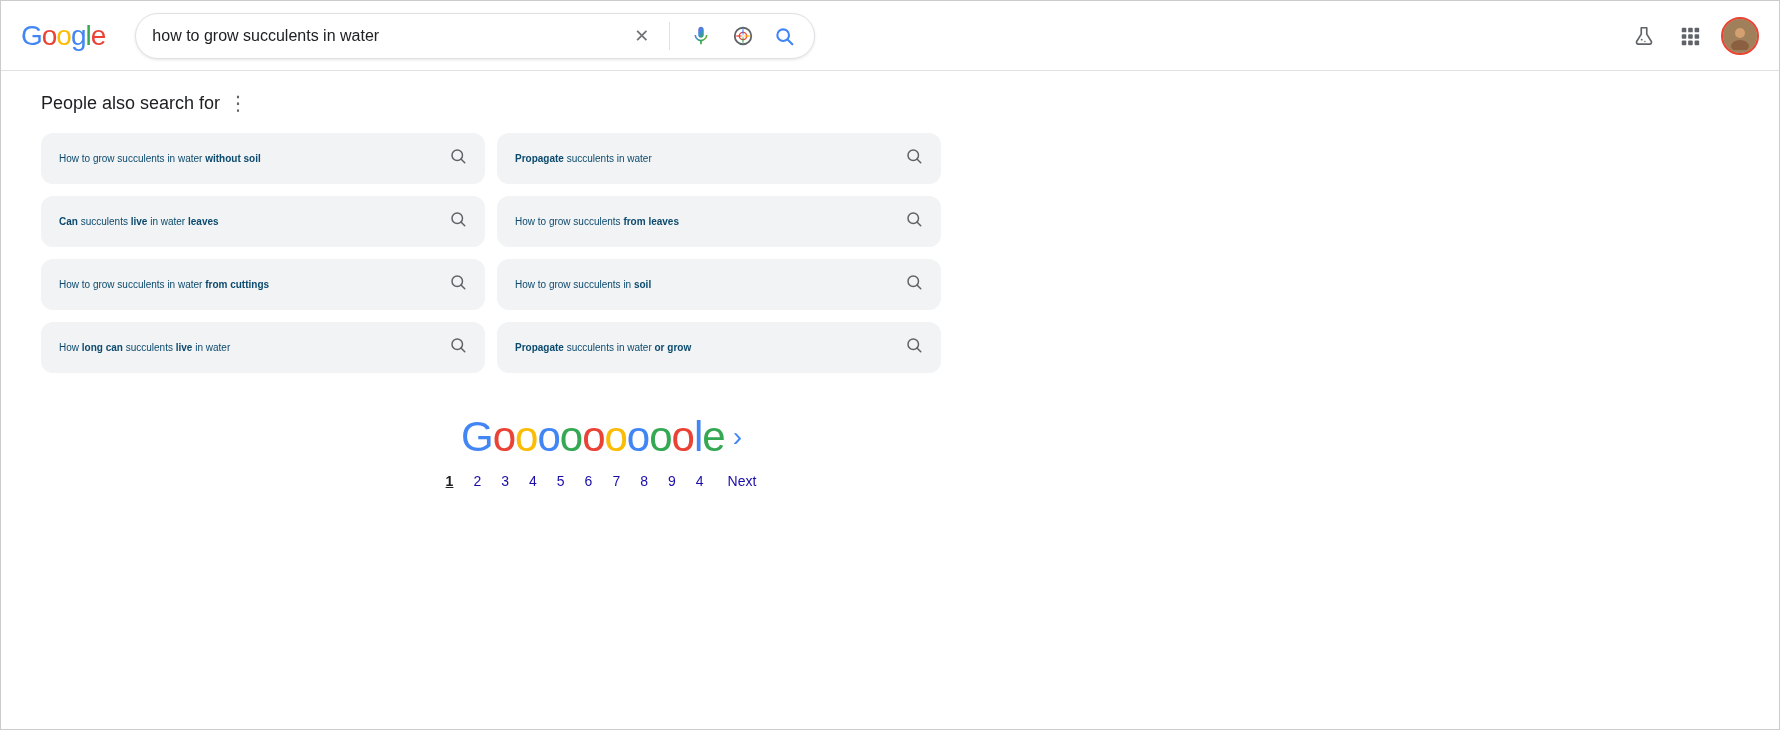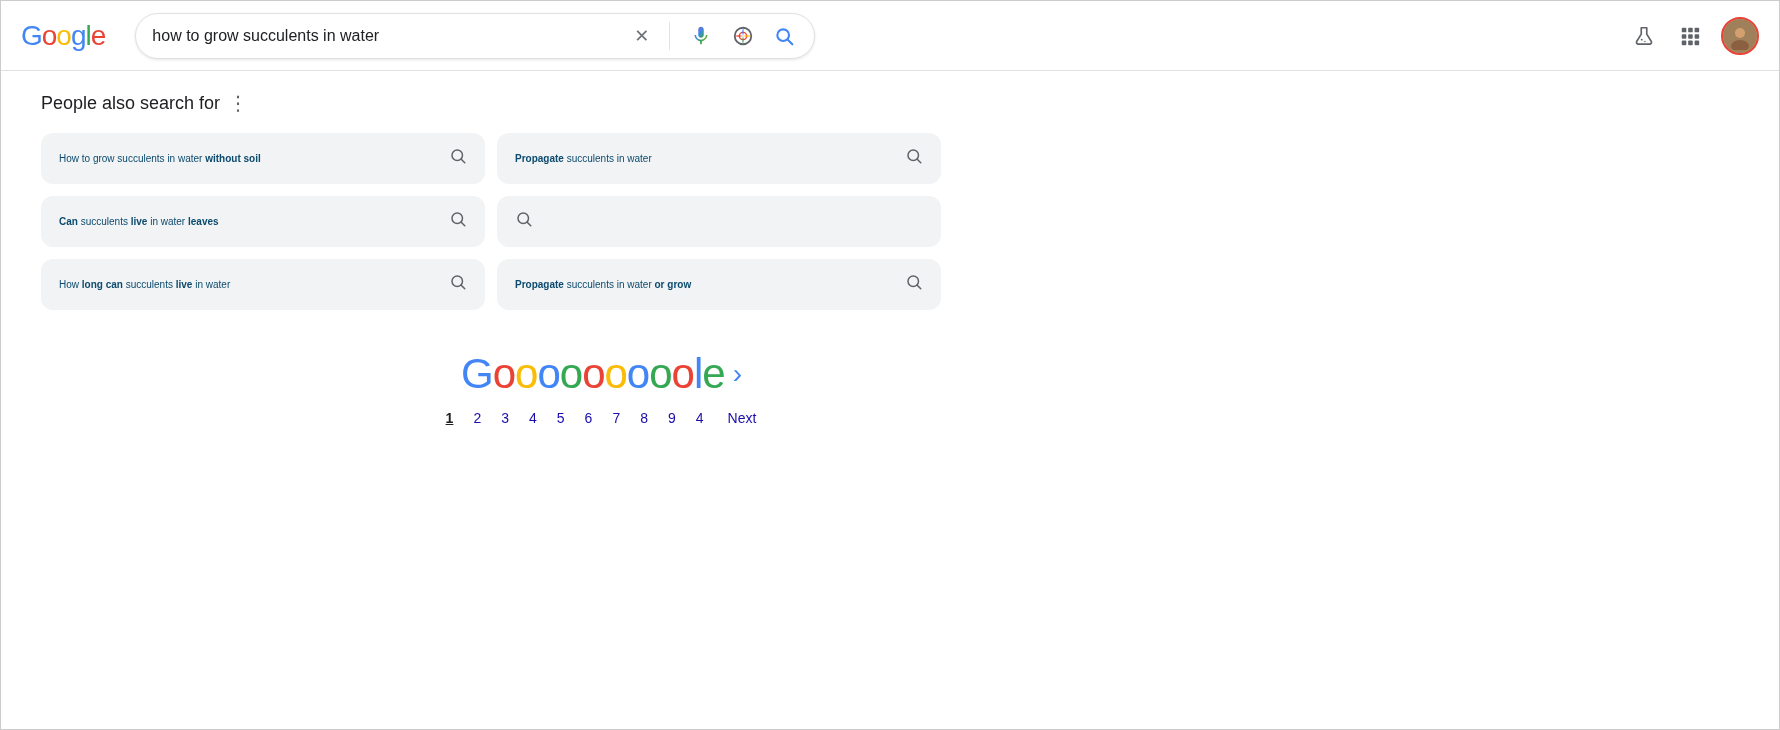--- a/index.html
+++ b/index.html
@@ -349,29 +349,48 @@
       <div class="card-text"><b>Can</b> succulents <b>live</b> in water <b>leaves</b></div>
       <span class="card-search-icon">
         <svg width="18" height="18" viewBox="0 0 24 24" fill="none">
             <circle cx="11" cy="11" r="7" stroke="#5f6368" stroke-width="2"></circle>
             <line x1="16" y1="16" x2="21" y2="21" stroke="#5f6368" stroke-width="2" stroke-linecap="round"></line>
           </svg>
       </span>
     </div>
 
     <div class="card">
-      <span class="card-search-icon">
-        <svg width="18" height="18" viewBox="0 0 24 24" fill="none">
-            <circle cx="11" cy="11" r="7" stroke="#5f6368" stroke-width="2"></circle>
-            <line x1="16" y1="16" x2="21" y2="21" stroke="#5f6368" stroke-width="2" stroke-linecap="round"></line>
-          </svg>
-      </span>
-    </div>
-
-
+      <div class="card-text">How to grow succulents <b>from leaves</b></div>
+      <span class="card-search-icon">
+        <svg width="18" height="18" viewBox="0 0 24 24" fill="none">
+            <circle cx="11" cy="11" r="7" stroke="#5f6368" stroke-width="2"></circle>
+            <line x1="16" y1="16" x2="21" y2="21" stroke="#5f6368" stroke-width="2" stroke-linecap="round"></line>
+          </svg>
+      </span>
+    </div>
+
+    <div class="card">
+      <div class="card-text">How to grow succulents in water <b>from cuttings</b></div>
+      <span class="card-search-icon">
+        <svg width="18" height="18" viewBox="0 0 24 24" fill="none">
+            <circle cx="11" cy="11" r="7" stroke="#5f6368" stroke-width="2"></circle>
+            <line x1="16" y1="16" x2="21" y2="21" stroke="#5f6368" stroke-width="2" stroke-linecap="round"></line>
+          </svg>
+      </span>
+    </div>
+
+    <div class="card">
+      <div class="card-text">How to grow succulents in <b>soil</b></div>
+      <span class="card-search-icon">
+        <svg width="18" height="18" viewBox="0 0 24 24" fill="none">
+            <circle cx="11" cy="11" r="7" stroke="#5f6368" stroke-width="2"></circle>
+            <line x1="16" y1="16" x2="21" y2="21" stroke="#5f6368" stroke-width="2" stroke-linecap="round"></line>
+          </svg>
+      </span>
+    </div>
 
     <div class="card">
       <div class="card-text">How <b>long can</b> succulents <b>live</b> in water</div>
       <span class="card-search-icon">
         <svg width="18" height="18" viewBox="0 0 24 24" fill="none">
             <circle cx="11" cy="11" r="7" stroke="#5f6368" stroke-width="2"></circle>
             <line x1="16" y1="16" x2="21" y2="21" stroke="#5f6368" stroke-width="2" stroke-linecap="round"></line>
           </svg>
       </span>
     </div>

